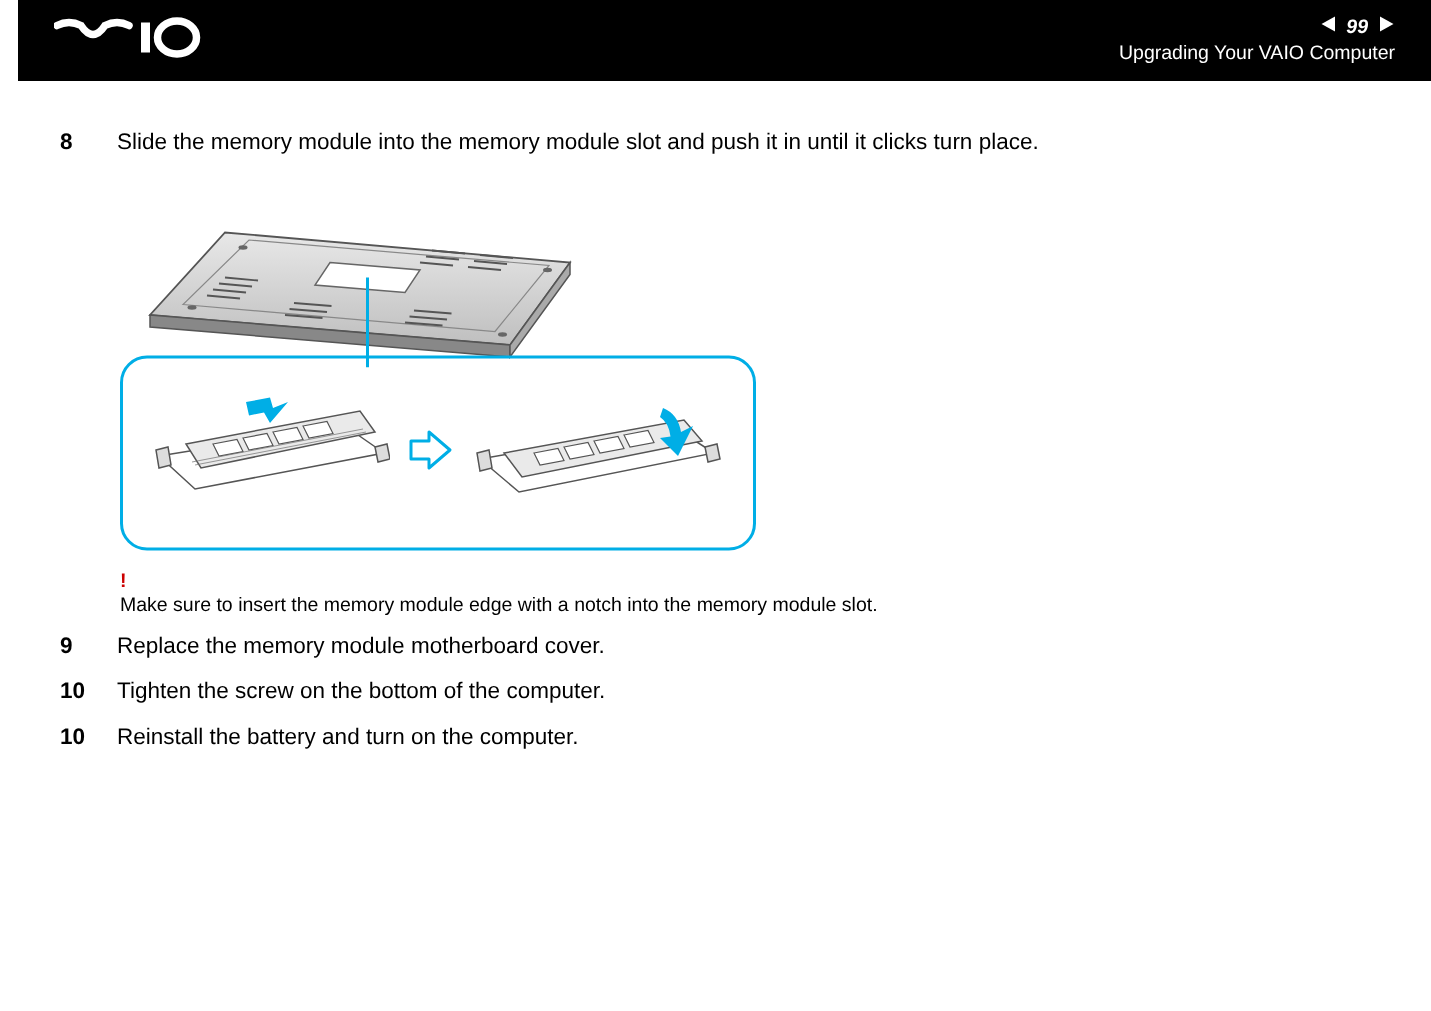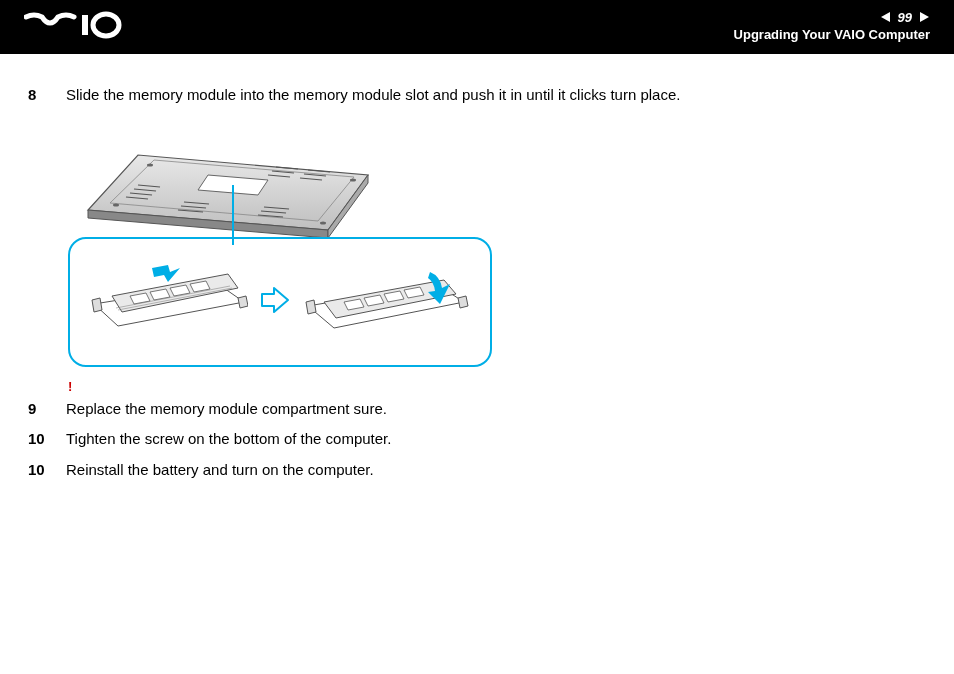--- a/index.html
+++ b/index.html
@@ -1,24 +1,24 @@
 <!DOCTYPE html>
 <html><head>
 <meta charset="utf-8">
 <style>
   * { box-sizing: border-box; margin: 0; padding: 0; }
   html, body { width: 954px; height: 674px; font-family: Arial, Helvetica, sans-serif; background: #fff; color: #000; }
-  .page { width: 954px; height: 674px; position: relative; }
+  .page { width: 954px; height: 674px; position: relative; padding-left: 12px; }
   .header-bar { width: 100%; height: 54px; background: #000; display: flex; align-items: center; justify-content: space-between; padding: 0 24px 0 24px; }
   .logo { color: #fff; }
   .header-right { color: #fff; text-align: right; font-size: 13px; line-height: 1.3; }
   .page-nav { display: flex; align-items: center; gap: 6px; justify-content: flex-end; font-style: italic; font-weight: bold; }
   .page-nav .tri { color: #fff; font-size: 11px; }
   .page-nav .num { color: #fff; font-style: italic; font-weight: bold; }
-  .header-subtitle { font-weight: bold; margin-top: 0; text-align: center; }
+  .header-subtitle { font-weight: normal; margin-top: 0; text-align: center; }
   .content { padding: 30px 28px 0 28px; font-size: 15px; color: #000; }
   .step-row { display: flex; gap: 14px; margin-bottom: 8px; line-height: 1.5; }
   .step-num { font-weight: bold; width: 24px; text-align: left; flex: none; }
   .step-text { flex: 1; }
   .figure-block { margin: 8px 0 12px 40px; }
   .laptop-svg { display: block; }
   .slot-box { border: 2px solid #00aee6; border-radius: 18px; width: 424px; height: 130px; position: relative; display: flex; align-items: center; justify-content: center; gap: 12px; margin-top: -8px; }
   .warning-block { margin: 10px 0 4px 40px; font-size: 13px; }
   .warn-mark { color: #cc0000; font-weight: bold; display: block; margin-bottom: 1px; }
   .warn-line { margin-bottom: 10px; }
@@ -175,25 +175,26 @@
 
           <g>
             <path d="M128 18 Q138 22 140 34 L148 30 L138 50 L126 38 L133 37 Q132 28 126 24 Z" fill="#00aee6"></path>
           </g>
         </svg>
       </div>
     </div>
 
     <div class="warning-block">
       <span class="warn-mark">!</span>
+      <div class="warn-line">Make sure to insert the memory module edge with a notch into the memory module slot.</div>
     </div>
 
     <div class="step-row">
       <div class="step-num">9</div>
-      <div class="step-text">Replace the memory module compartment sure.</div>
+      <div class="step-text">Replace the memory module motherboard cover.</div>
     </div>
 
     <div class="step-row">
       <div class="step-num">10</div>
       <div class="step-text">Tighten the screw on the bottom of the computer.</div>
     </div>
 
     <div class="step-row">
       <div class="step-num">10</div>
       <div class="step-text">Reinstall the battery and turn on the computer.</div>

